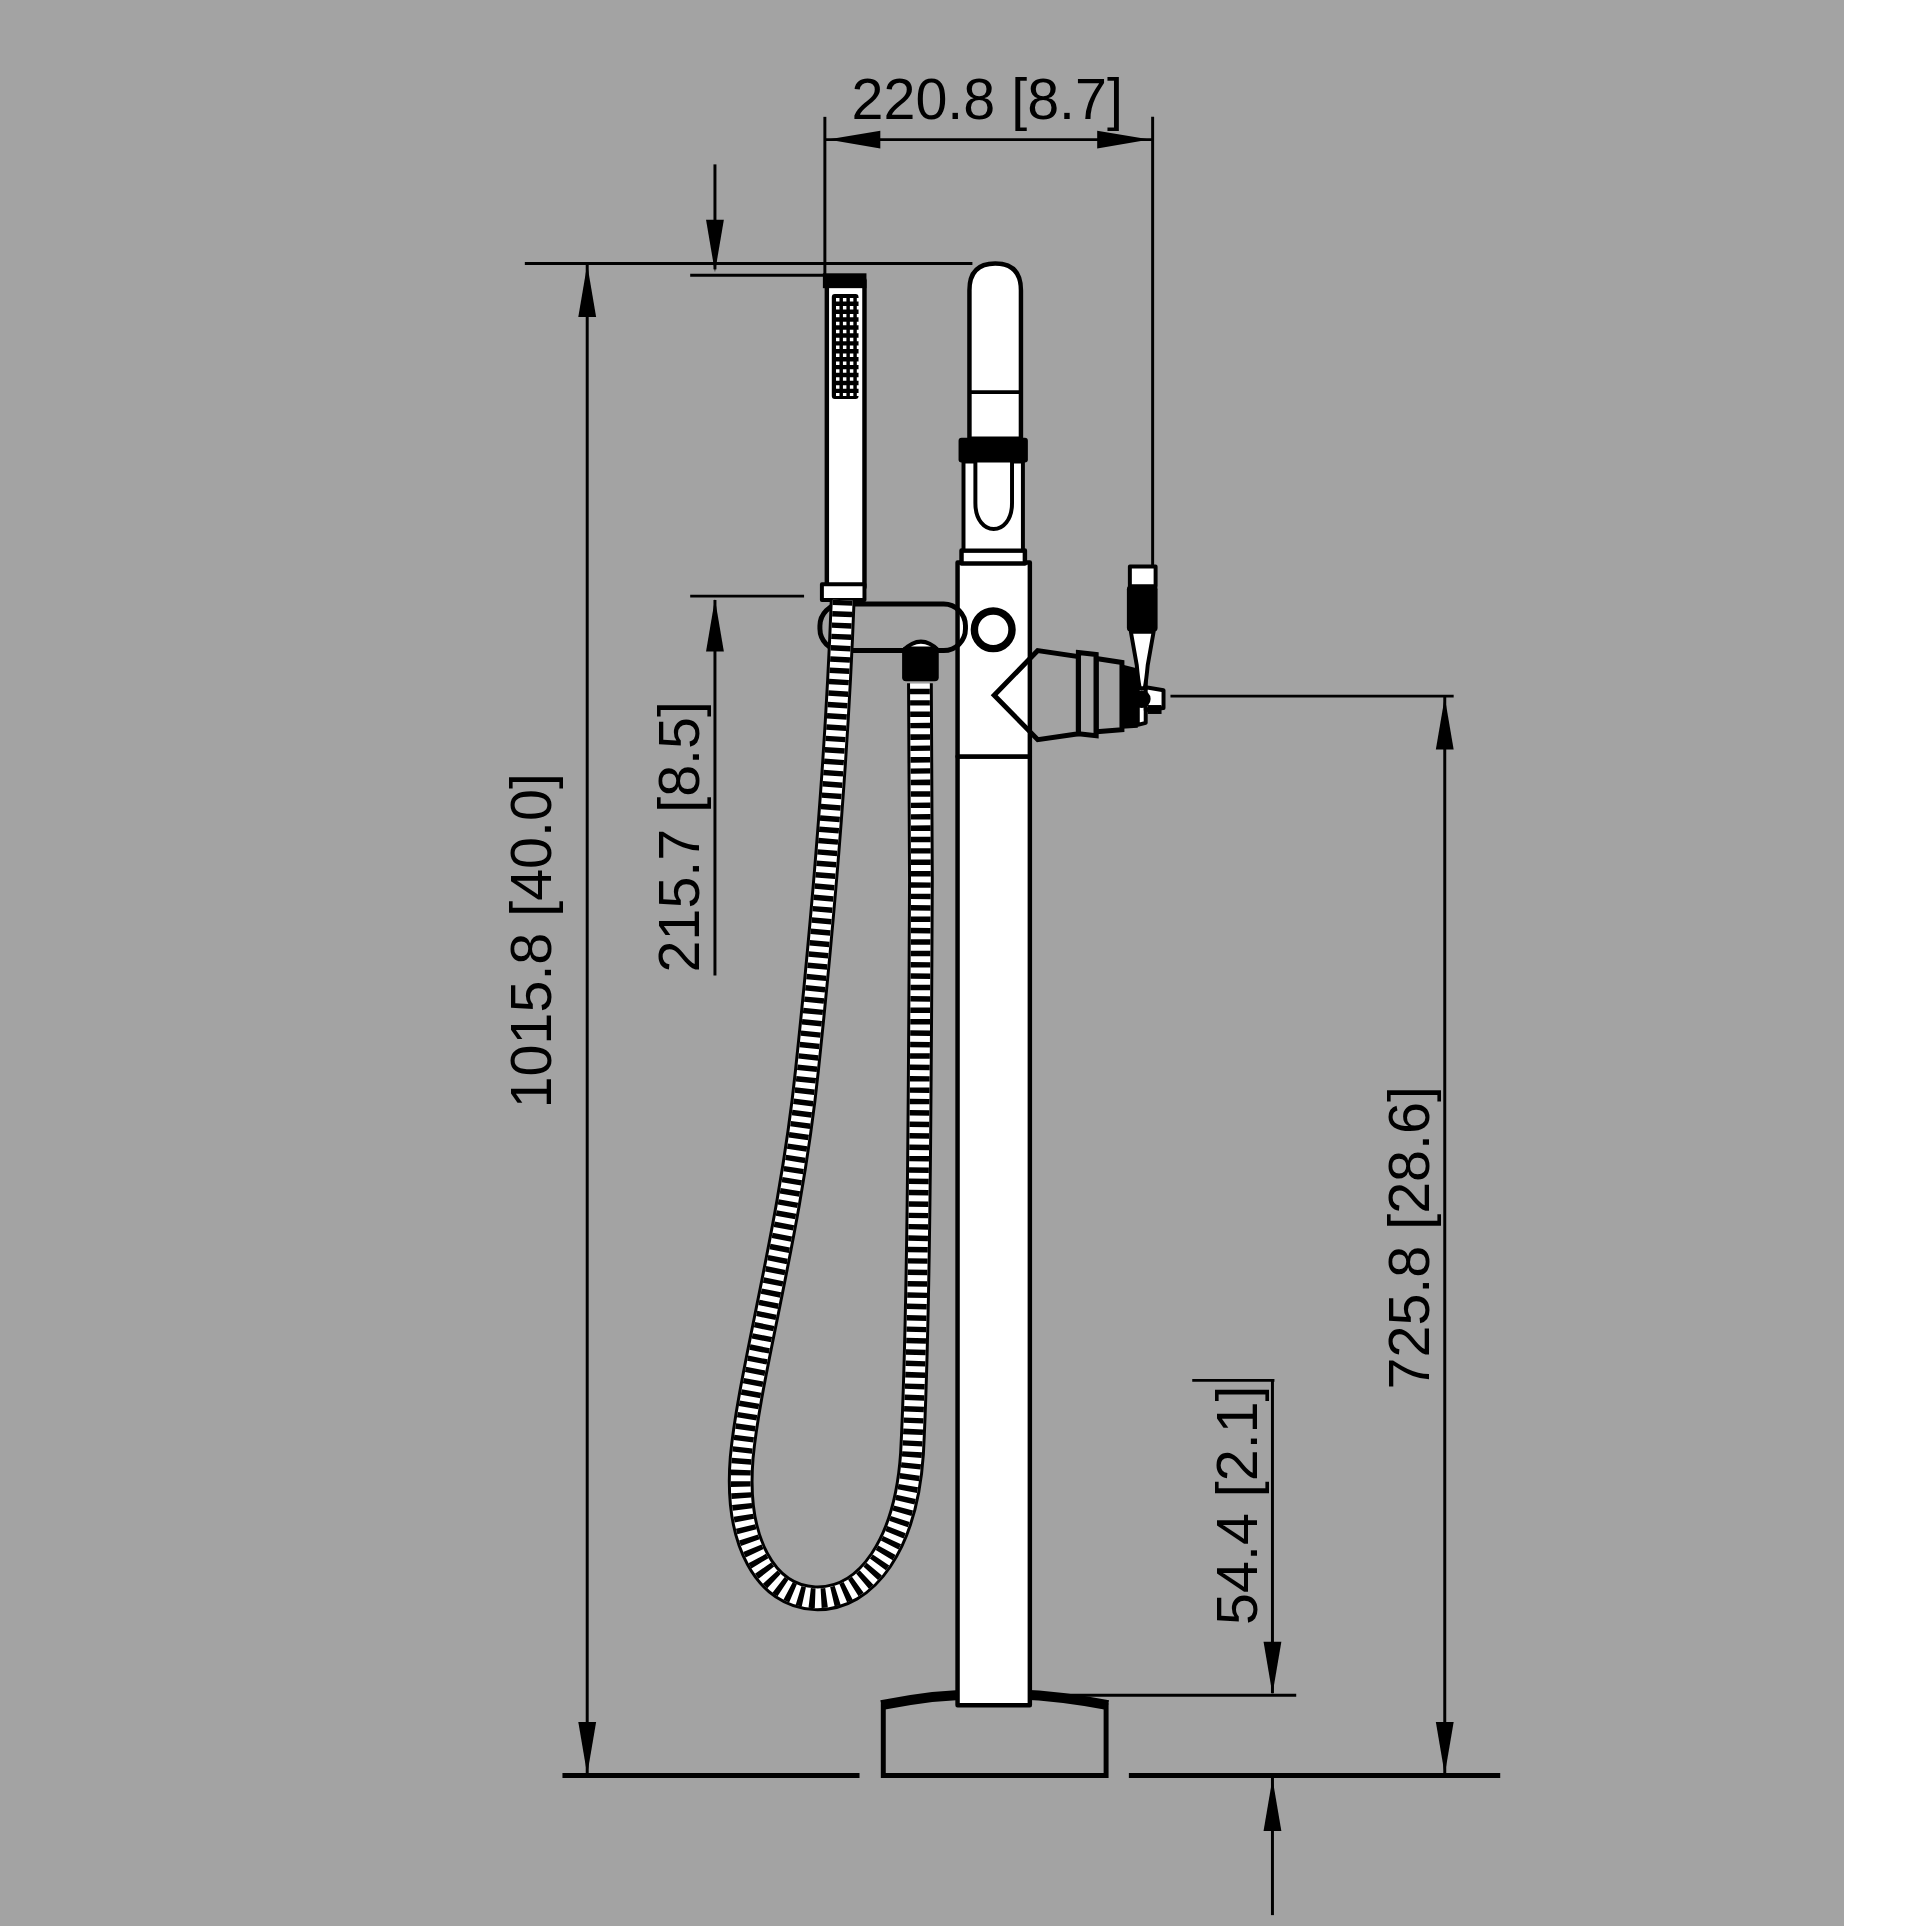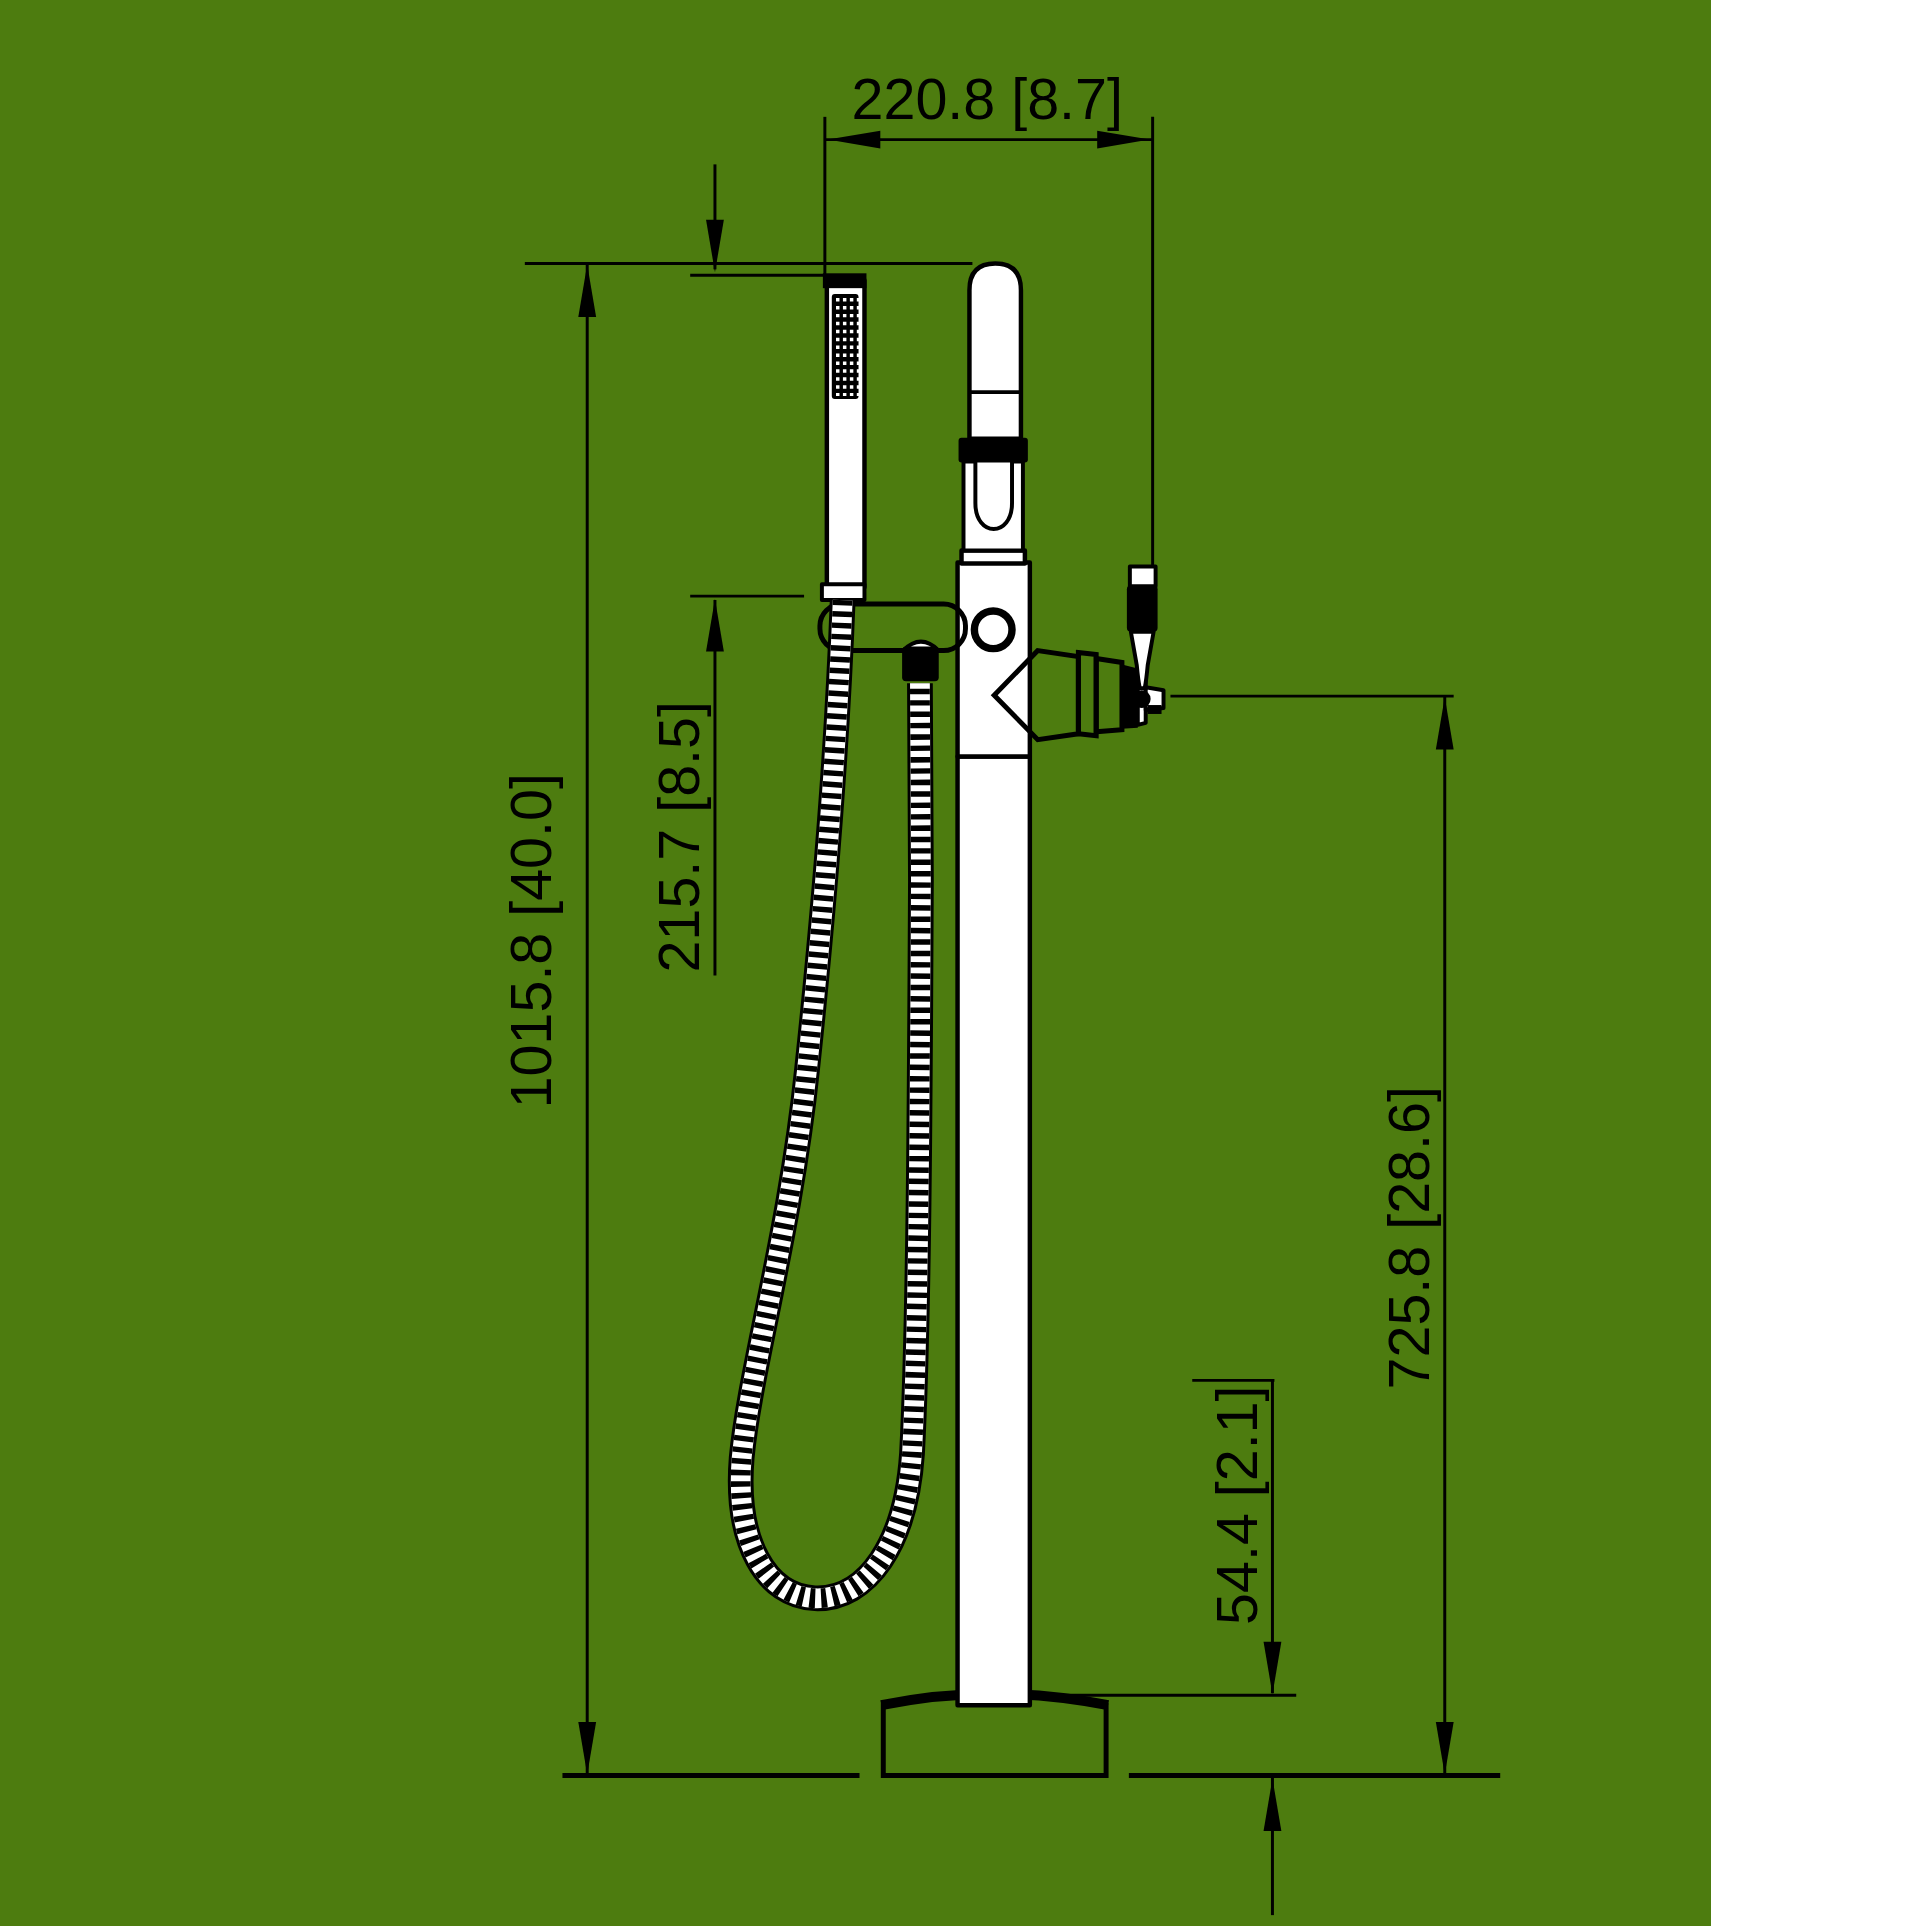--- a/index.html
+++ b/index.html
@@ -1,19 +1,19 @@
 <!DOCTYPE html>
 <html><head>
 <meta charset="utf-8">
 <style>
   html,body{margin:0;padding:0;background:#ffffff;}
   .canvas{
     position:relative;
-    width:1711px;height:1927px;
-    background:#4d7c0f;
+    width:1844px;height:1927px;
+    background:#a3a3a3;
     font-family:"Liberation Sans","DejaVu Sans",sans-serif;
   }
   svg{position:absolute;left:0;top:0;}
   .part{stroke:#000000;stroke-width:4.5;fill:#ffffff;stroke-linejoin:round;}
   .part-thin{stroke:#000000;stroke-width:4;fill:#ffffff;stroke-linejoin:round;}
   .solid{fill:#000000;stroke:none;}
   .dim{stroke:#000000;stroke-width:3;fill:none;}
   .heavy{stroke:#000000;stroke-width:5;fill:none;}
   .arrow{fill:#000000;stroke:none;}
   .dim-text{

